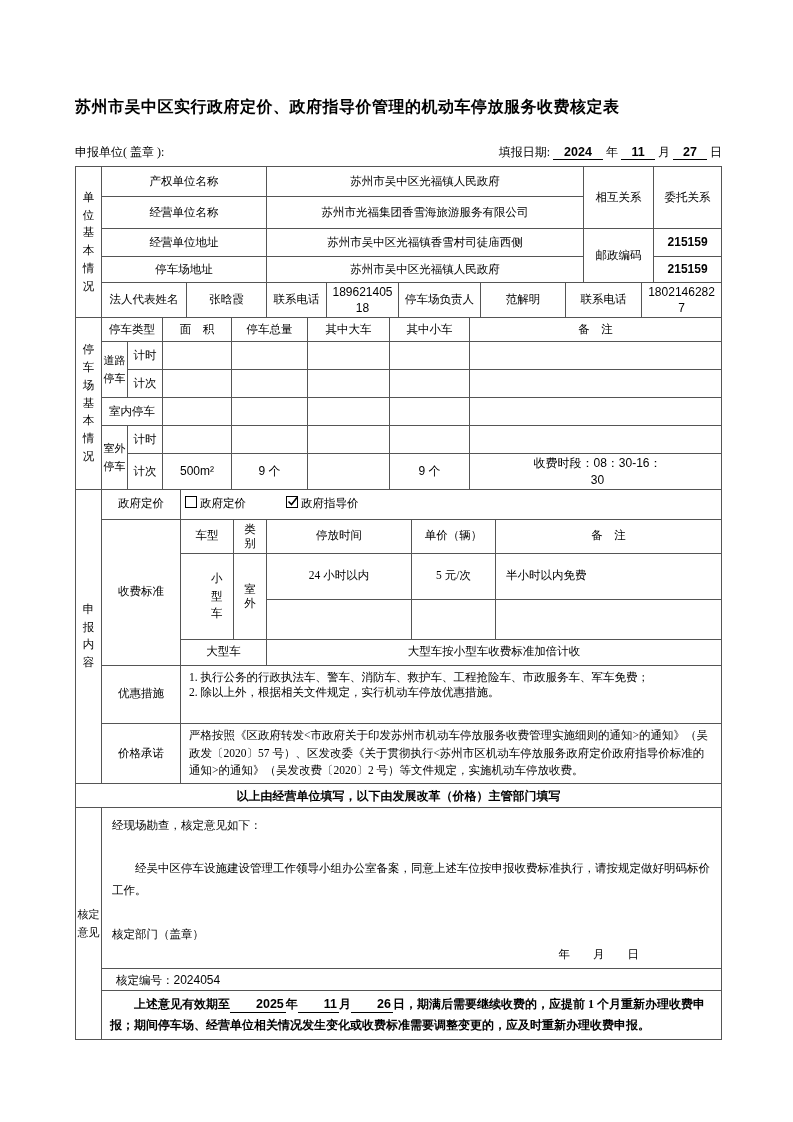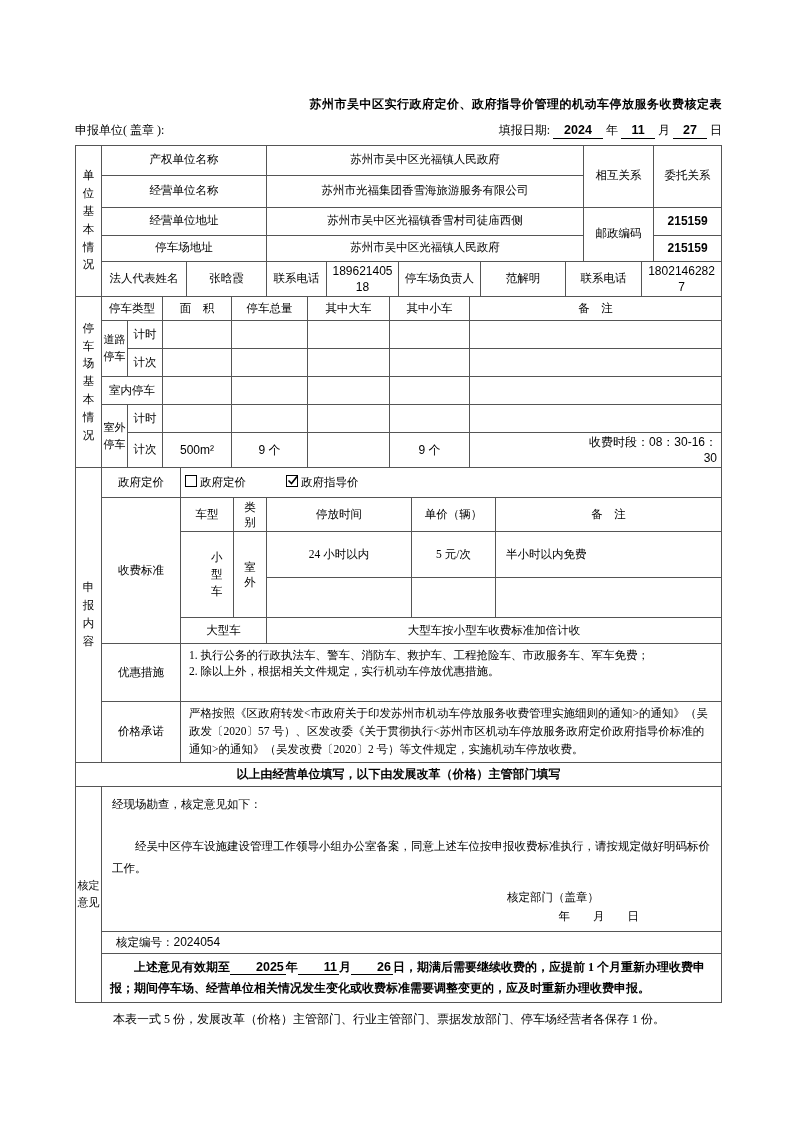--- a/index.html
+++ b/index.html
@@ -1,19 +1,19 @@
 <!DOCTYPE html>
 <html><head>
 <meta charset="utf-8">
 <style>
   html,body{margin:0;padding:0;background:#fff;color:#000;}
   body{width:793px;height:1122px;font-family:"Liberation Serif","DejaVu Serif",serif;
        font-size:11.5px;line-height:1.35;box-sizing:border-box;}
   .sheet{padding:96px 71px 0 75px;}
-  .doc-title{font-size:12px;font-weight:bold;text-align:right;margin:0 0 10px 0;letter-spacing:.5px;}
+  .doc-title{font-size:16px;font-weight:bold;text-align:left;margin:0 0 26px 0;letter-spacing:.5px;}
   .head-line{display:flex;justify-content:space-between;align-items:center;margin-bottom:6px;font-size:12px;}
   .date-part{white-space:nowrap;}
   .u-num{display:inline-block;min-width:46px;text-align:center;border-bottom:1px solid #000;
          font-family:"Liberation Sans","DejaVu Sans",sans-serif;font-weight:700;font-size:12.5px;
          line-height:1.15;padding:0 2px;}
   .u-num.sm{min-width:30px;}
   table{border-collapse:collapse;table-layout:fixed;width:646px;margin:0;}
   table+table{margin-top:-1px;}
   td{border:1px solid #555;padding:1px 4px;text-align:center;vertical-align:middle;
      word-wrap:break-word;overflow:hidden;}
@@ -28,27 +28,27 @@
   .divider-row{font-weight:700;font-size:12px;text-align:center;}
   .cbx{display:inline-block;width:10px;height:10px;border:1.4px solid #000;vertical-align:-1px;
        margin-right:3px;position:relative;background:#fff;}
   .cbx svg{position:absolute;left:-1px;top:-2px;}
   .cb-group{margin-right:40px;white-space:nowrap;}
   .pre{white-space:pre-line;}
   .discount-cell{vertical-align:top;padding:4px 8px;}
   .promise-cell{padding:3px 8px;line-height:1.55;}
   .opinion-cell{vertical-align:top;text-align:left;padding:10px 10px 6px 10px;}
   .opinion-body{text-indent:2em;line-height:1.9;margin-top:24px;}
-  .dept-line{text-align:right;margin-top:10px;margin-right:112px;}
+  .dept-line{text-align:left;margin-top:26px;margin-right:112px;}
   .ymd-line{text-align:right;margin-top:4px;margin-right:72px;}
   .approval-no-cell{text-align:left;padding-left:14px;}
   .validity-cell{text-align:left;padding:3px 8px;line-height:1.75;font-weight:700;font-size:12px;}
   .validity-cell p{margin:0;text-indent:2em;}
   .copies-note{margin-top:8px;padding-left:38px;font-size:12px;}
-  .remark-cell{text-align:right;padding-left:8px;}
+  .remark-cell{text-align:center;padding-left:8px;}
   .fee-remark{text-align:left;padding-left:10px;}
 </style>
 </head>
 <body>
 
 <div class="sheet">
 
   <h1 class="doc-title">苏州市吴中区实行政府定价、政府指导价管理的机动车停放服务收费核定表</h1>
 
   <div class="head-line">
@@ -263,15 +263,14 @@
       </td>
     </tr>
     <tr style="height:42px">
       <td class="validity-cell">
         <p><span>上述意见有效期至</span><span class="u-num">2025</span><span>年</span><span class="u-num sm">11</span><span>月</span><span class="u-num sm">26</span><span>日，期满后需要继续收费的，应提前 1 个月重新办理收费申报；期间停车场、经营单位相关情况发生变化或收费标准需要调整变更的，应及时重新办理收费申报。</span></p>
       </td>
     </tr>
   </tbody>
     </table>
 
-  <div class="copies-note">本表一式 5 份，发展改革（价格）主管部门、行业主管部门、票据发放部门、停车场经营者各保存 1 份。</div>
 
 </div>
 
 </body></html>

